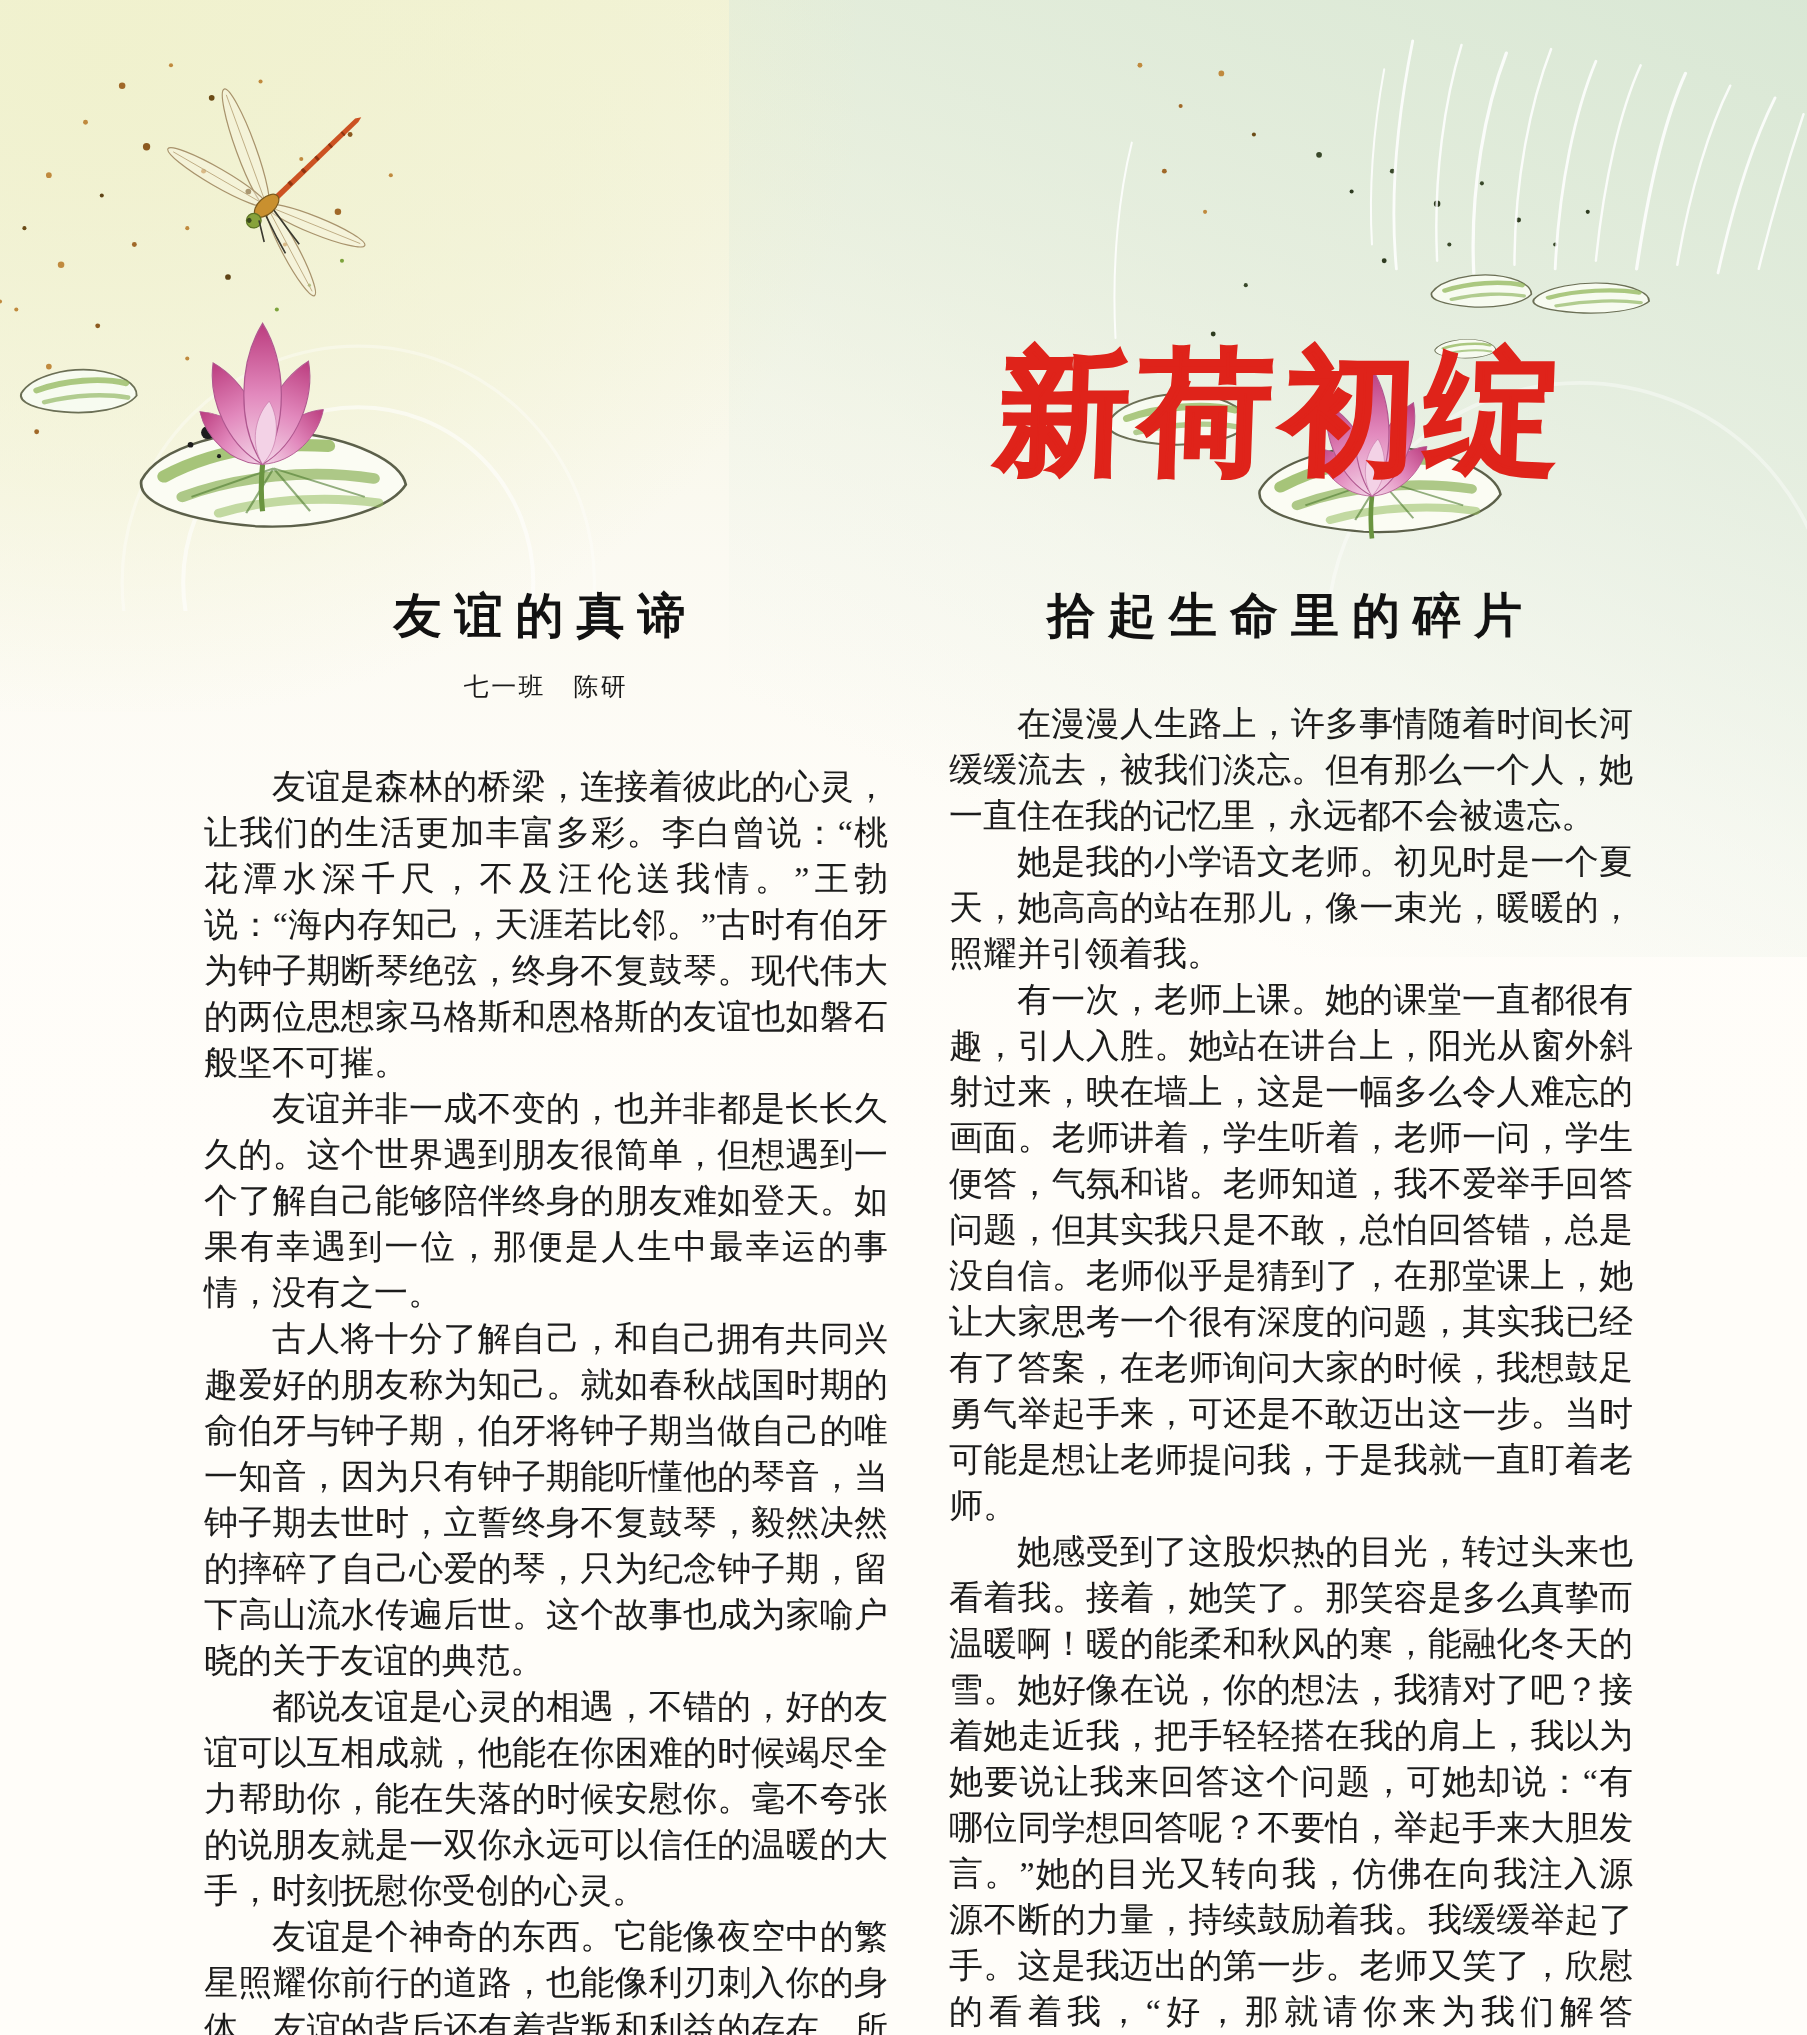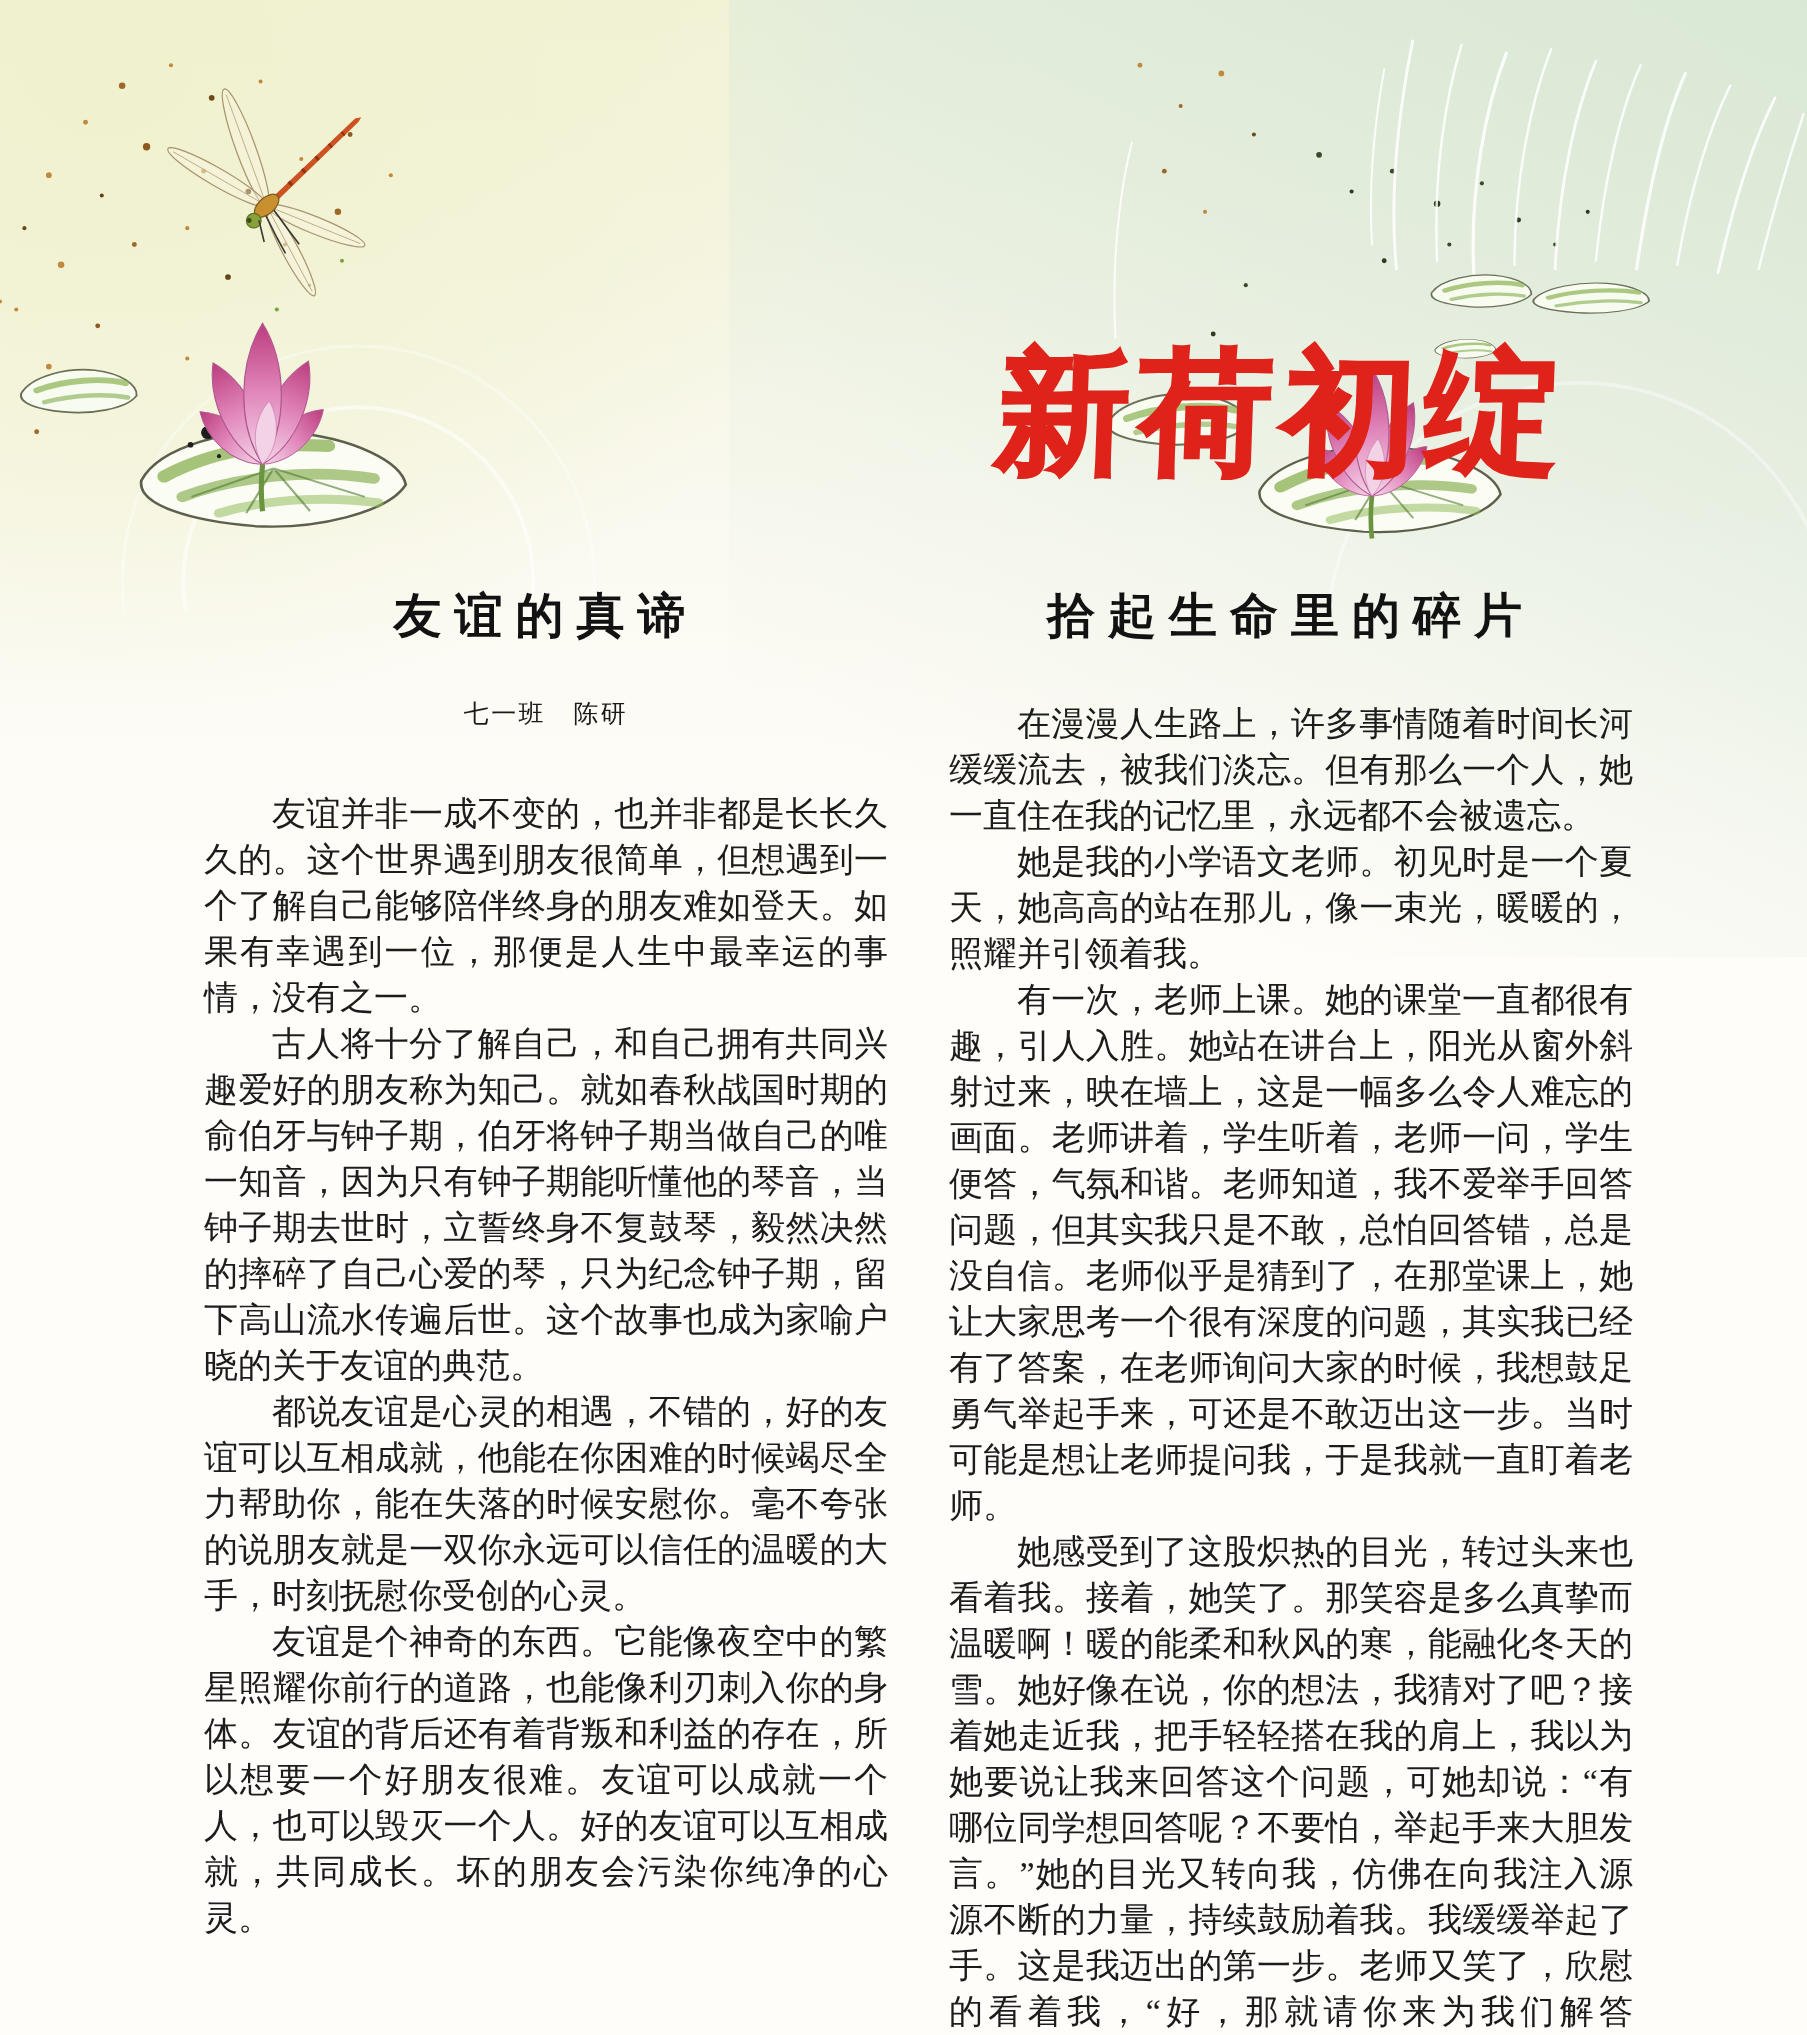--- a/index.html
+++ b/index.html
@@ -28,21 +28,21 @@
     font-size:134px;line-height:1.25;font-weight:900;letter-spacing:9px;
     -webkit-text-stroke:2.8px currentColor;transform:skewX(-2deg);white-space:nowrap;
   }
   
   .columns{position:absolute;left:204px;top:591px;width:1429px;display:flex;gap:61px;}
   .article{width:684px;}
   .article h2{
     margin:0;font-size:48px;line-height:49px;font-weight:700;color:#121212;
     text-align:center;letter-spacing:13px;white-space:nowrap;
   }
-  .byline{margin-top:58px;font-size:25px;line-height:32px;color:#1a1a1a;
+  .byline{margin-top:31px;font-size:25px;line-height:32px;color:#1a1a1a;
     text-align:center;letter-spacing:2.4px;}
   .body{margin-top:61px;font-size:34px;line-height:46px;color:#1c1c1c;
     text-align:justify;text-justify:inter-ideograph;}
   .body p{margin:0;text-indent:2em;}
 </style>
 </head>
 <body>
 
 <div class="page">
   <div class="bg-top"></div>
@@ -202,20 +202,21 @@
     <use href="#dragonflyDef" transform="translate(655,505)"></use>
   </svg>
 
   <h1 class="masthead" style="color: rgb(223, 35, 26);">新荷初绽</h1>
 
   <div class="columns">
     <section class="article">
       <h2>友谊的真谛</h2>
       <div class="byline">七一班　陈研</div>
       <div class="body" style="color: rgb(28, 28, 28);">
+        <p>友谊是森林的桥梁，连接着彼此的心灵，让我们的生活更加丰富多彩。李白曾说：“桃花潭水深千尺，不及汪伦送我情。”王勃说：“海内存知己，天涯若比邻。”古时有伯牙为钟子期断琴绝弦，终身不复鼓琴。现代伟大的两位思想家马格斯和恩格斯的友谊也如磐石般坚不可摧。</p>
         <p>友谊并非一成不变的，也并非都是长长久久的。这个世界遇到朋友很简单，但想遇到一个了解自己能够陪伴终身的朋友难如登天。如果有幸遇到一位，那便是人生中最幸运的事情，没有之一。</p>
         <p>古人将十分了解自己，和自己拥有共同兴趣爱好的朋友称为知己。就如春秋战国时期的俞伯牙与钟子期，伯牙将钟子期当做自己的唯一知音，因为只有钟子期能听懂他的琴音，当钟子期去世时，立誓终身不复鼓琴，毅然决然的摔碎了自己心爱的琴，只为纪念钟子期，留下高山流水传遍后世。这个故事也成为家喻户晓的关于友谊的典范。</p>
         <p>都说友谊是心灵的相遇，不错的，好的友谊可以互相成就，他能在你困难的时候竭尽全力帮助你，能在失落的时候安慰你。毫不夸张的说朋友就是一双你永远可以信任的温暖的大手，时刻抚慰你受创的心灵。</p>
         <p>友谊是个神奇的东西。它能像夜空中的繁星照耀你前行的道路，也能像利刃刺入你的身体。友谊的背后还有着背叛和利益的存在，所以想要一个好朋友很难。友谊可以成就一个人，也可以毁灭一个人。好的友谊可以互相成就，共同成长。坏的朋友会污染你纯净的心灵。</p>
 
       </div>
     </section>
 
     <section class="article">
       <h2>拾起生命里的碎片</h2>

